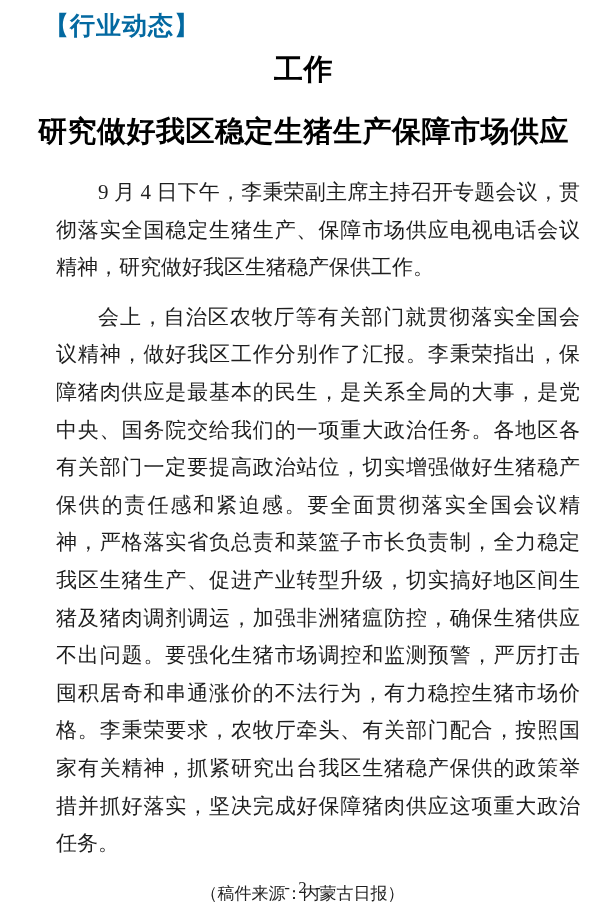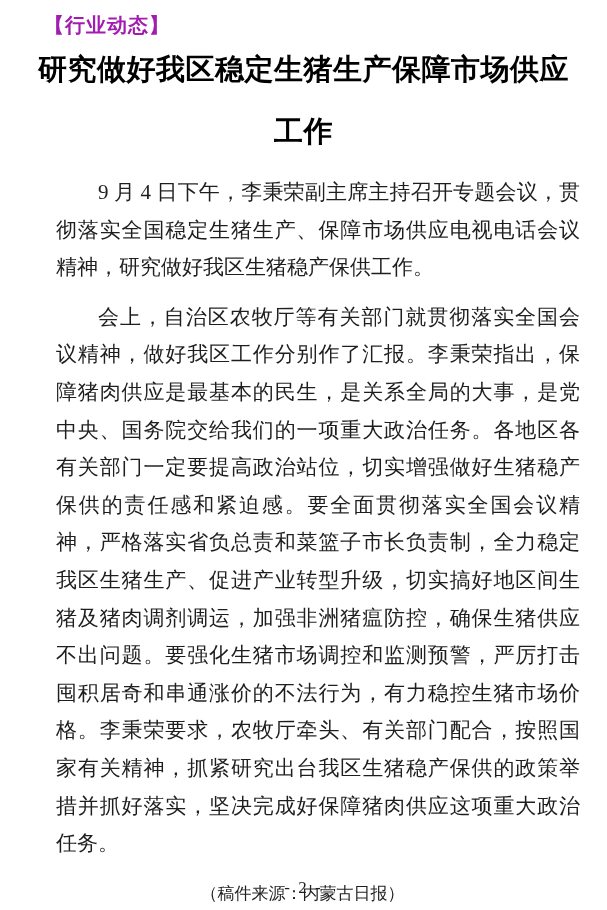--- a/index.html
+++ b/index.html
@@ -15,24 +15,24 @@
     background: #ffffff;
     overflow: hidden;
     font-family: "Liberation Serif", "DejaVu Serif", serif;
     color: #1e1e1e;
     box-sizing: border-box;
     padding: 12px 15px 0 44px;
   }
   .section-tag {
     font-family: "Liberation Sans", "DejaVu Sans", sans-serif;
     font-weight: 700;
-    font-size: 20px;
+    font-size: 25px;
     line-height: 26px;
     letter-spacing: 1px;
-    color: #a21caf;
+    color: #0369a1;
   }
   .doc-title {
     margin: 0 -15px 0 -44px;   
     text-align: center;
     font-size: 29px;
     line-height: 62px;
     font-weight: 700;
     letter-spacing: 0.5px;
     color: #000000;
   }
@@ -69,22 +69,22 @@
   }
 </style>
 </head>
 <body>
 
 <div class="page">
 
   <div class="section-tag">【行业动态】</div>
 
   <h1 class="doc-title">
+    <span class="title-line">工作</span>
     <span class="title-line">研究做好我区稳定生猪生产保障市场供应</span>
-    <span class="title-line">工作</span>
   </h1>
 
   <p class="body-para">9 月 4 日下午，李秉荣副主席主持召开专题会议，贯彻落实全国稳定生猪生产、保障市场供应电视电话会议精神，研究做好我区生猪稳产保供工作。</p>
 
   <p class="body-para">会上，自治区农牧厅等有关部门就贯彻落实全国会议精神，做好我区工作分别作了汇报。李秉荣指出，保障猪肉供应是最基本的民生，是关系全局的大事，是党中央、国务院交给我们的一项重大政治任务。各地区各有关部门一定要提高政治站位，切实增强做好生猪稳产保供的责任感和紧迫感。要全面贯彻落实全国会议精神，严格落实省负总责和菜篮子市长负责制，全力稳定我区生猪生产、促进产业转型升级，切实搞好地区间生猪及猪肉调剂调运，加强非洲猪瘟防控，确保生猪供应不出问题。要强化生猪市场调控和监测预警，严厉打击囤积居奇和串通涨价的不法行为，有力稳控生猪市场价格。李秉荣要求，农牧厅牵头、有关部门配合，按照国家有关精神，抓紧研究出台我区生猪稳产保供的政策举措并抓好落实，坚决完成好保障猪肉供应这项重大政治任务。</p>
 
   <p class="source-note">（稿件来源：内蒙古日报）</p>
 
   <div class="page-footer">- 2 -</div>
 

